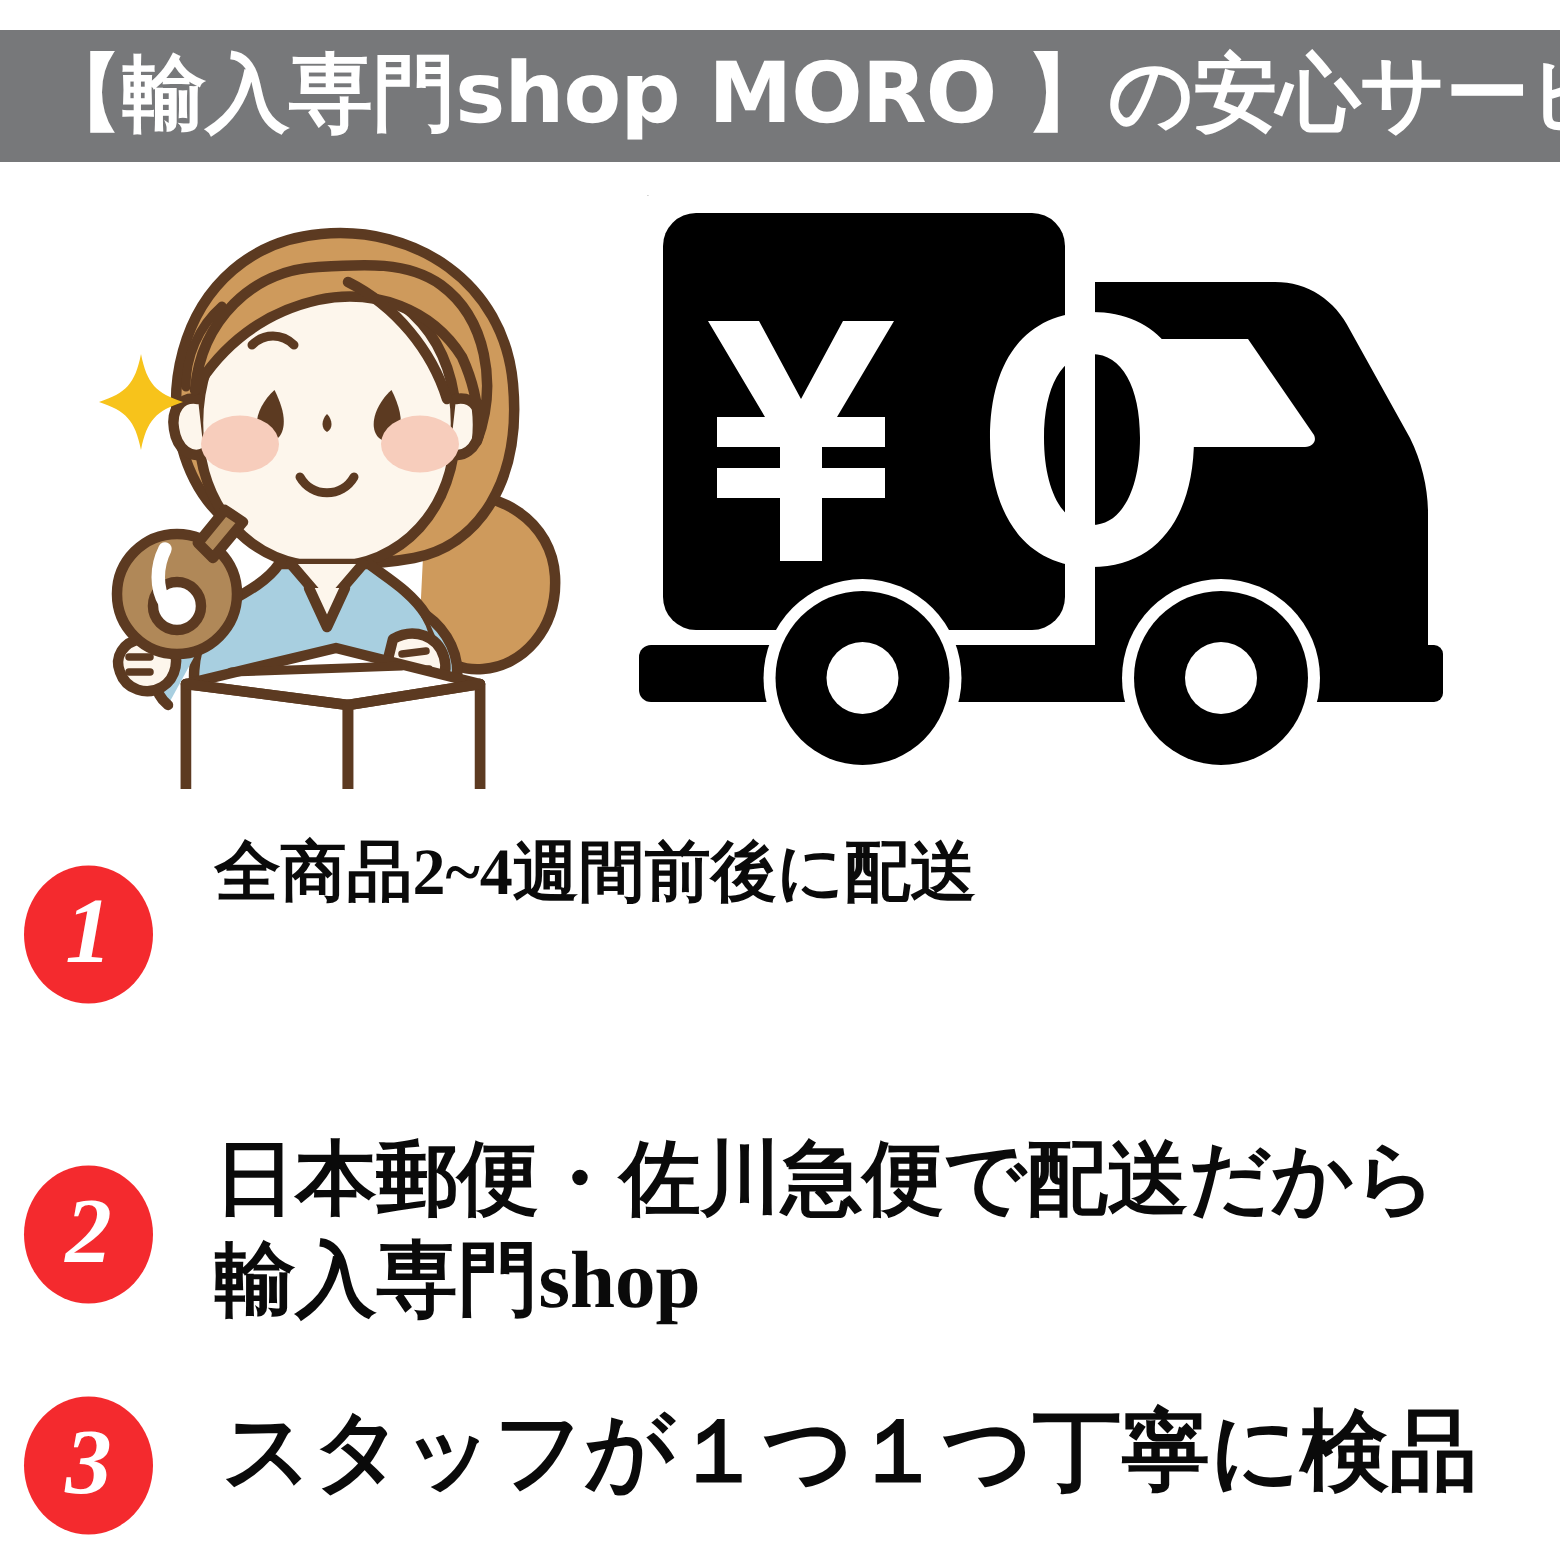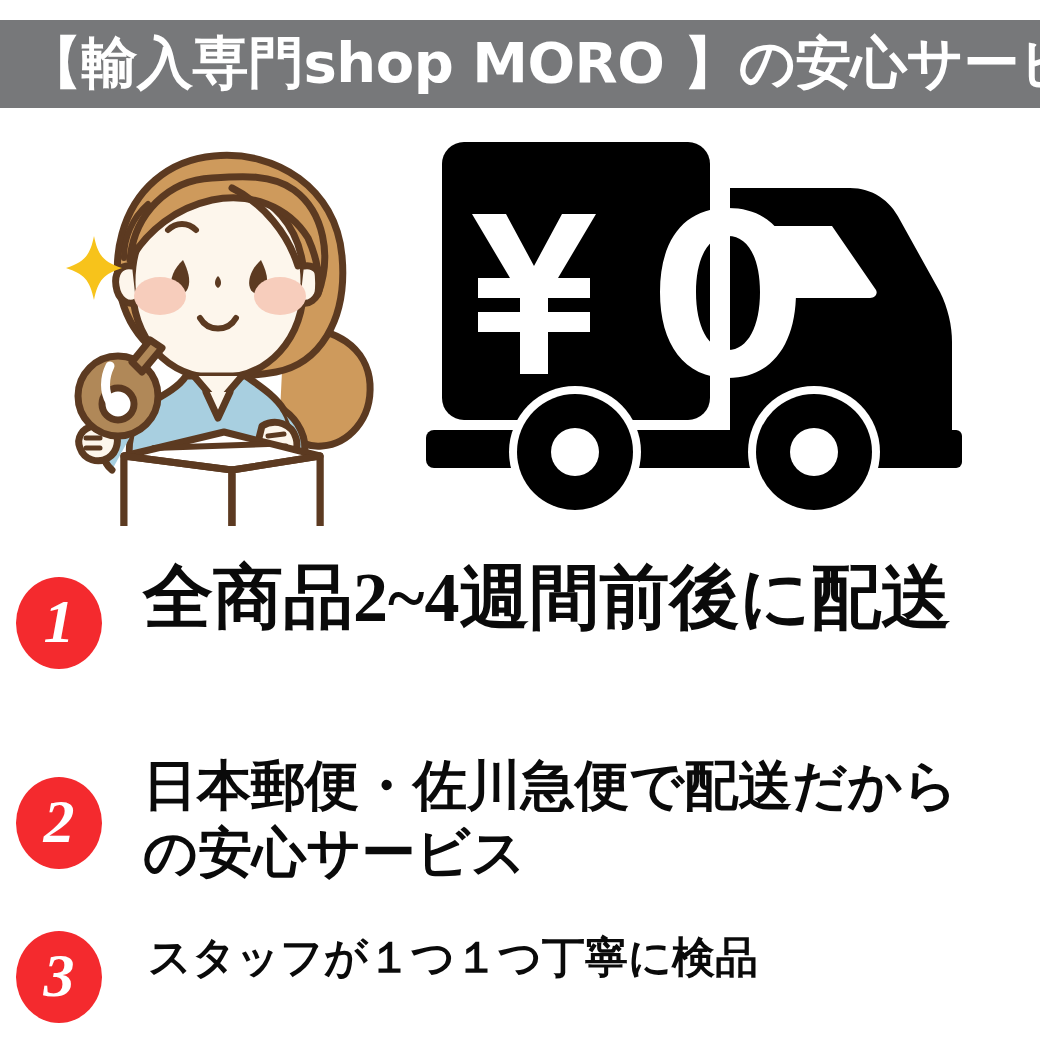--- a/index.html
+++ b/index.html
@@ -105,27 +105,27 @@
   .item-3 .badge { left: 16px; top: 6px; }
 
   .feature-text {
     position: absolute;
     left: 143px;
     top: 0;
     width: 890px;
     color: #0a0a0a;
     font-family: "Liberation Serif", "DejaVu Serif", serif;
     font-weight: bold;
-    font-size: 70px;
+    font-size: 44px;
     line-height: 1.24;
     white-space: nowrap;
   }
   .feature-line { display: block; }
   .feature-line.indent { padding-left: 26px; }
-  .item-3 .feature-text { font-size: 43px; left: 148px; top: 6px; }
+  .item-3 .feature-text { font-size: 59px; left: 148px; top: 6px; }
   .item-2 .feature-text { font-size: 54px; }
 
   
   .vis-hidden {
     position: absolute;
     width: 1px; height: 1px;
     overflow: hidden;
     clip: rect(0 0 0 0);
     white-space: nowrap;
   }
@@ -281,21 +281,21 @@
       <div class="badge">1</div>
       <div class="feature-text">
         <span class="feature-line">全商品2~4週間前後に配送</span>
       </div>
     </div>
 
     <div class="feature-item item-2">
       <div class="badge">2</div>
       <div class="feature-text">
         <span class="feature-line">日本郵便・佐川急便で配送だから</span>
-        <span class="feature-line">の安心サービス</span>
+        <span class="feature-line">輸入専門shop</span>
       </div>
     </div>
 
     <div class="feature-item item-3">
       <div class="badge">3</div>
       <div class="feature-text">
         <span class="feature-line">スタッフが１つ１つ丁寧に検品</span>
       </div>
     </div>
 

